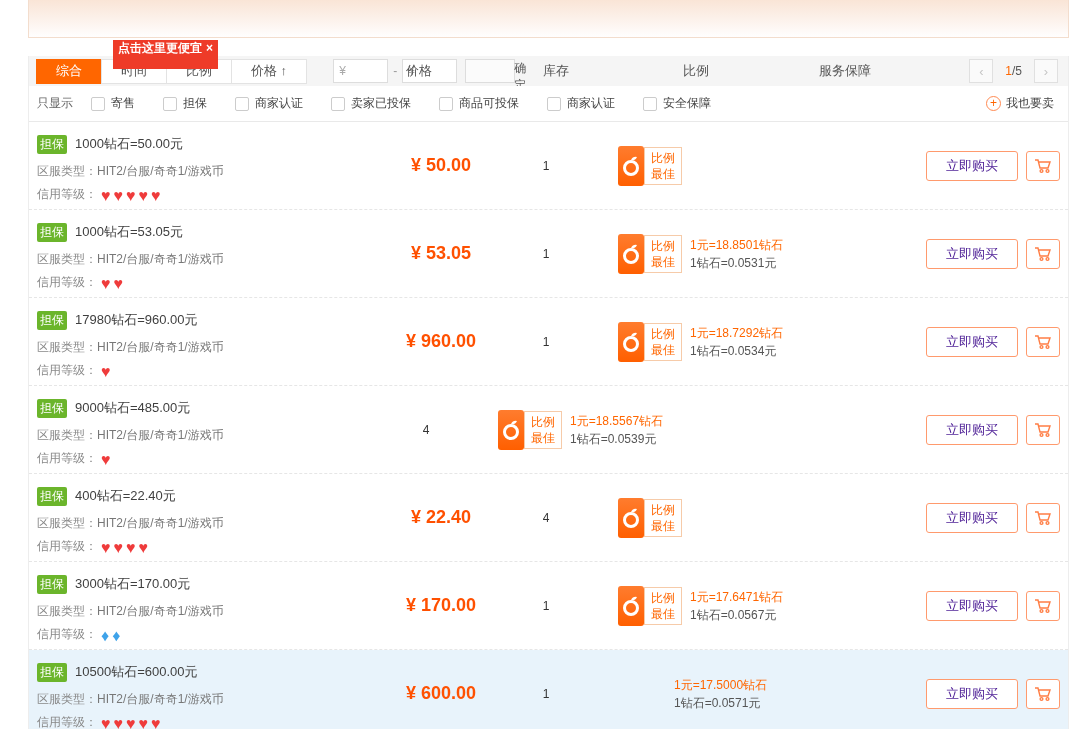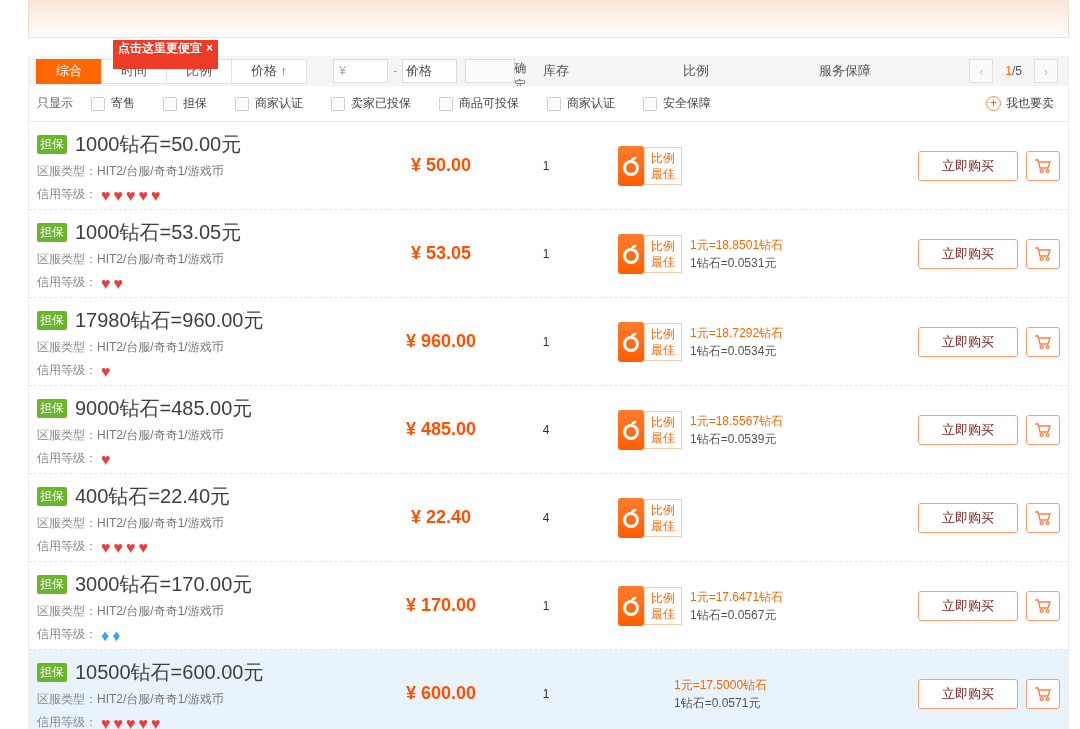--- a/index.html
+++ b/index.html
@@ -39,43 +39,43 @@
   .cbx { width:14px; height:14px; border:1px solid #ccc; border-radius:2px; background:#fff; margin-right:6px; display:inline-block; }
   .sell { position:absolute; right:14px; display:flex; align-items:center; cursor:pointer; color:#444; font-size:12px; }
   .plus { width:15px; height:15px; border:1px solid #ff8a52; border-radius:50%; color:#ff6600; font-size:12px;
     line-height:13px; text-align:center; margin-right:5px; }
   
   .row { display:flex; height:88px; border-bottom:1px dashed #e6e6e6; background:#fff; }
   .row.hl { background:#e8f3fb; }
   .info { width:352px; padding:10px 0 0 8px; }
   .tline { display:flex; align-items:center; height:24px; }
   .gbadge { background:#6bb52b; color:#fff; font-size:12px; padding:1px 3px; border-radius:2px; margin-right:8px; }
-  .title { font-size:20px; color:#3f3f3f; cursor:pointer; }
+  .title { font-size:13px; color:#3f3f3f; cursor:pointer; }
   .meta { margin-top:7px; font-size:12px; color:#888; }
   .meta .mv { color:#777; }
   .credit-line { margin-top:6px; font-size:12px; color:#888; display:flex; align-items:flex-end; }
   .glyphs { color:#ef3b3b; font-size:16px; letter-spacing:3px; margin-left:4px; line-height:14px; }
   .glyphs.diamonds { color:#3fa3ea; }
   .price { width:120px; display:flex; align-items:center; justify-content:center;
     color:#ff5000; font-size:18px; font-weight:bold; }
   .stock { width:90px; display:flex; align-items:center; justify-content:center; font-size:12px; color:#333; }
   .ratio { width:300px; display:flex; align-items:center; padding-left:27px; }
   .bbadge { display:flex; height:40px; margin-right:8px; }
   .bb-ic { width:26px; height:40px; background:linear-gradient(180deg,#ff7c2e,#ff5f00); border-radius:3px;
     display:flex; align-items:center; justify-content:center; }
   .bb-tx { width:38px; height:38px; margin-top:1px; border:1px solid #f6cba9; background:#fff; display:flex;
     flex-direction:column; align-items:center; justify-content:center; color:#ff6600; font-size:12px; line-height:16px; }
   .bb-tx i { font-style:normal; display:block; }
   .rates { font-size:12px; line-height:18px; }
   .r1 { color:#ff6600; }
   .r2 { color:#555; }
   .no-badge .rates { margin-left:56px; }
   .actions { flex:1; display:flex; align-items:center; justify-content:flex-end; padding-right:8px; }
-  .buy { width:100px; height:30px; border:1px solid #ff9a6d; border-radius:3px; background:#fff;
-    color:#7f1d1d; font-size:13px; cursor:pointer; }
+  .buy { width:92px; height:30px; border:1px solid #ff9a6d; border-radius:3px; background:#fff;
+    color:#4c1d95; font-size:13px; cursor:pointer; }
   .cartbtn { width:34px; height:30px; margin-left:8px; border:1px solid #ff9a6d; border-radius:3px; background:#fff;
     display:flex; align-items:center; justify-content:center; cursor:pointer; }
 </style>
 </head>
 <body>
 
 <div class="banner"></div>
 
 <div class="main">
 
@@ -277,21 +277,20 @@
         <div class="tline">
             <span class="gbadge">担保</span>
             <span class="title">9000钻石=485.00元</span>
           </div>
         <div class="meta"><span>区服类型：</span><span class="mv">HIT2/台服/奇奇1/游戏币</span></div>
         <div class="credit-line">
             <span>信用等级：</span>
             <span class="glyphs">♥</span>
           </div>
       </div>
-      <div class="price">¥ 485.00</div>
       <div class="stock">4</div>
       <div class="ratio">
         <div class="bbadge">
           <span class="bb-ic">
               <svg width="20" height="26" viewBox="0 0 20 26">
                 <circle cx="10" cy="15" r="6.5" fill="none" stroke="#fff" stroke-width="3"></circle>
                 <path d="M10 7 Q12 3 16 4 Q14 8 10 7" fill="#fff"></path>
               </svg>
             </span>
           <span class="bb-tx">

